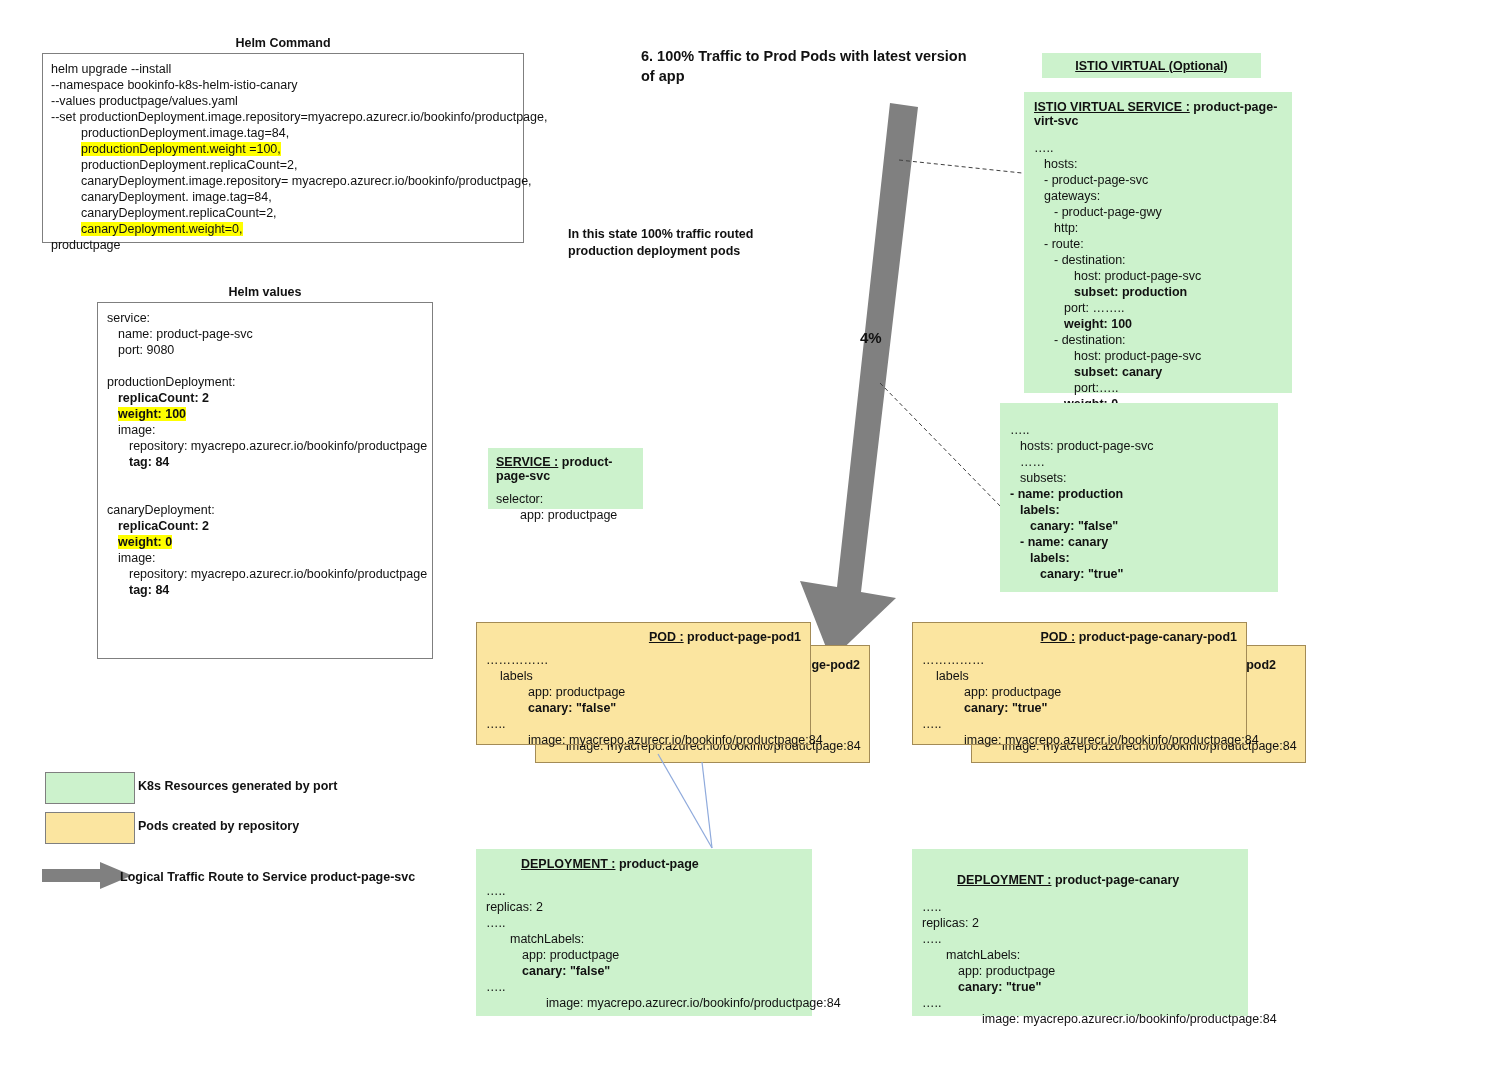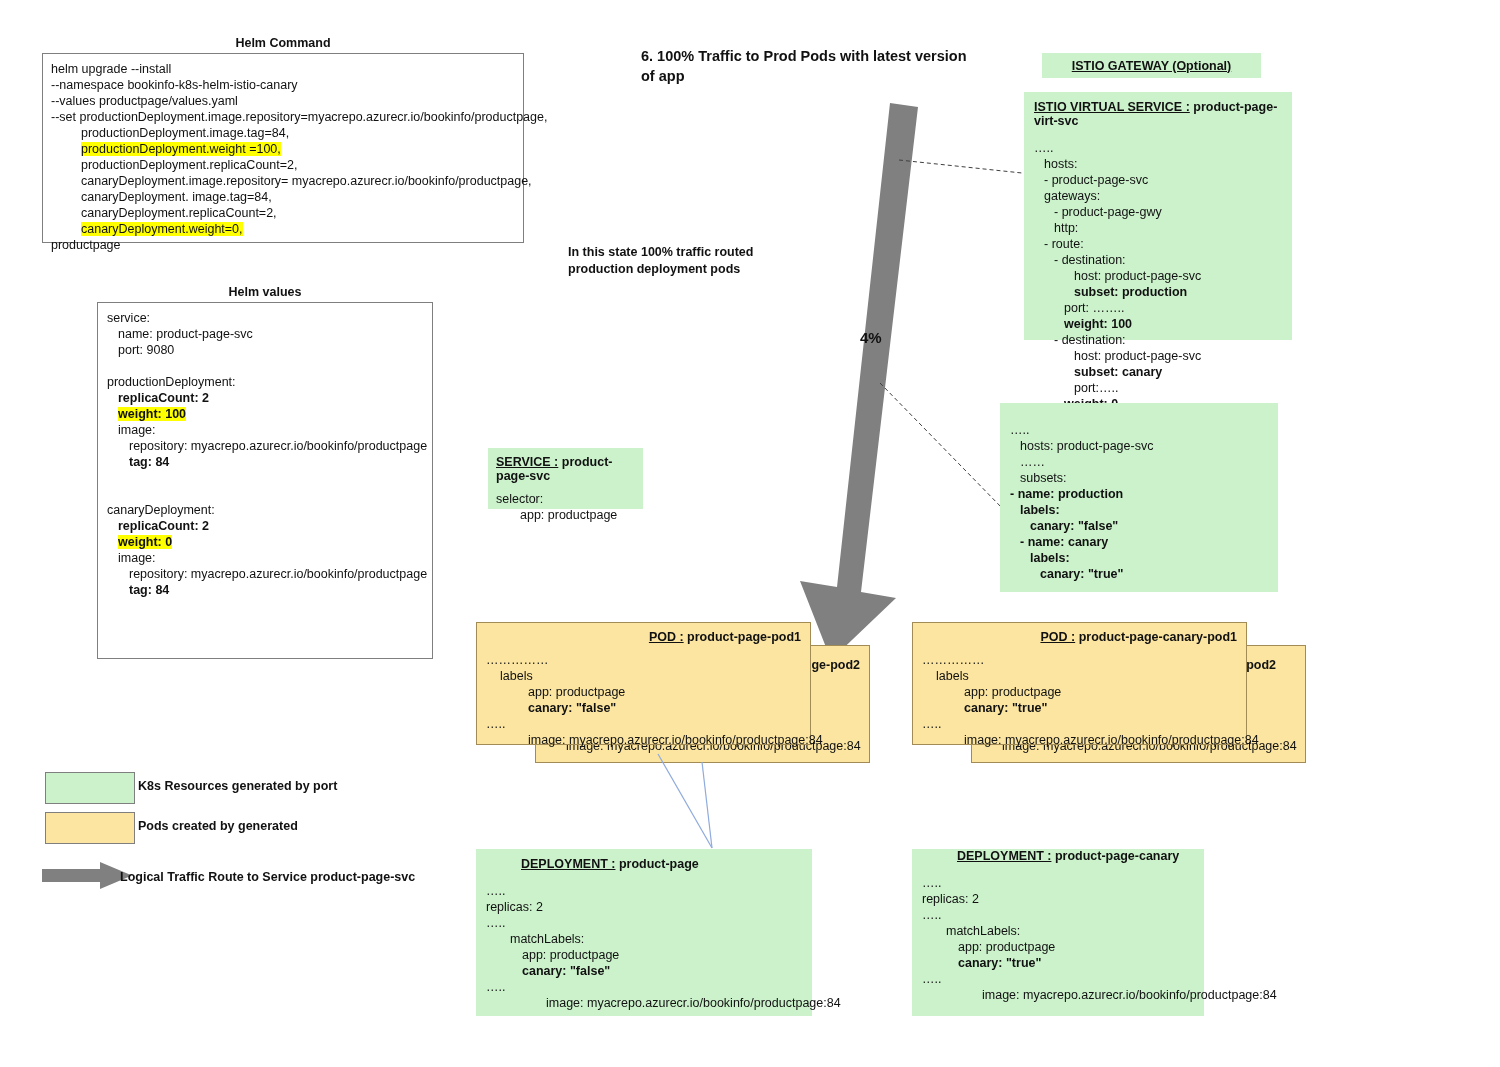--- a/index.html
+++ b/index.html
@@ -46,39 +46,39 @@
 <div class="abs" style="left:97px;top:285px;width:336px;">
   <div class="boxtitle">Helm values</div>
 </div>
 <div class="abs box wbox" style="left:97px;top:302px;width:336px;height:357px;padding:7px 9px;">
   <div class="code" id="helm-values-lines"><div style="padding-left: 0px;"><span>service:</span></div><div style="padding-left: 11px;"><span>name: product-page-svc</span></div><div style="padding-left: 11px;"><span>port: 9080</span></div><div style="padding-left: 0px;">&nbsp;</div><div style="padding-left: 0px;"><span>productionDeployment:</span></div><div style="padding-left: 11px;"><span style="font-weight: bold;">replicaCount: 2</span></div><div style="padding-left: 11px;"><span style="font-weight: bold; background: rgb(255, 255, 0);">weight: 100</span></div><div style="padding-left: 11px;"><span>image:</span></div><div style="padding-left: 22px;"><span>repository: myacrepo.azurecr.io/bookinfo/productpage</span></div><div style="padding-left: 22px;"><span style="font-weight: bold;">tag: 84</span></div><div style="padding-left: 0px;">&nbsp;</div><div style="padding-left: 0px;">&nbsp;</div><div style="padding-left: 0px;"><span>canaryDeployment:</span></div><div style="padding-left: 11px;"><span style="font-weight: bold;">replicaCount: 2</span></div><div style="padding-left: 11px;"><span style="font-weight: bold; background: rgb(255, 255, 0);">weight: 0</span></div><div style="padding-left: 11px;"><span>image:</span></div><div style="padding-left: 22px;"><span>repository: myacrepo.azurecr.io/bookinfo/productpage</span></div><div style="padding-left: 22px;"><span style="font-weight: bold;">tag: 84</span></div></div>
 </div>
 
 <div class="abs" style="left:641px;top:47px;width:330px;font-weight:bold;font-size:14.5px;line-height:1.35;">
   <span>6. 100% Traffic to Prod Pods with latest version of app</span>
 </div>
-<div class="abs" style="left:568px;top:226px;width:250px;font-weight:bold;font-size:12.5px;line-height:1.35;margin-top:18px;">
+<div class="abs" style="left:568px;top:226px;width:250px;font-weight:bold;font-size:12.5px;line-height:1.35;">
   <span>In this state 100% traffic routed production deployment pods</span>
 </div>
 
 <svg class="abs" style="left:0px;top:0px;" width="1500" height="1067">
   <polygon points="890,103 918,107 861,592 896,598 831,660 800,581 837,587" fill="#808080"></polygon>
 </svg>
 <div class="abs bold" style="left:860px;top:329px;font-size:15px;">4%</div>
 
 <svg class="abs" style="left:0px;top:0px;" width="1500" height="1067">
   <line x1="899" y1="160" x2="1022" y2="173" stroke="#3f3f3f" stroke-width="1" stroke-dasharray="4,3"></line>
   <line x1="880" y1="383" x2="1004" y2="510" stroke="#3f3f3f" stroke-width="1" stroke-dasharray="4,3"></line>
 </svg>
 
 <div class="abs box green" style="left:1042px;top:53px;width:219px;height:25px;display:flex;align-items:center;justify-content:center;">
-  <span class="hdr ul">ISTIO GATEWAY (Optional)</span>
+  <span class="hdr ul">ISTIO VIRTUAL (Optional)</span>
 </div>
 
-<div class="abs box green" style="left:1024px;top:92px;width:268px;height:248px;padding:8px 10px;">
+<div class="abs box green" style="left:1024px;top:92px;width:268px;height:301px;padding:8px 10px;">
   <div class="hdr">
     <span class="ul">ISTIO VIRTUAL SERVICE :</span><span> product-page-virt-svc</span>
   </div>
   <div class="code" id="vs-lines" style="margin-top:12px;"><div style="padding-left: 0px;"><span>…..</span></div><div style="padding-left: 10px;"><span>hosts:</span></div><div style="padding-left: 10px;"><span>- product-page-svc</span></div><div style="padding-left: 10px;"><span>gateways:</span></div><div style="padding-left: 20px;"><span>- product-page-gwy</span></div><div style="padding-left: 20px;"><span>http:</span></div><div style="padding-left: 10px;"><span>- route:</span></div><div style="padding-left: 20px;"><span>- destination:</span></div><div style="padding-left: 40px;"><span>host: product-page-svc</span></div><div style="padding-left: 40px;"><span style="font-weight: bold;">subset: production</span></div><div style="padding-left: 30px;"><span>port: ……..</span></div><div style="padding-left: 30px;"><span style="font-weight: bold;">weight: 100</span></div><div style="padding-left: 20px;"><span>- destination:</span></div><div style="padding-left: 40px;"><span>host: product-page-svc</span></div><div style="padding-left: 40px;"><span style="font-weight: bold;">subset: canary</span></div><div style="padding-left: 40px;"><span>port:…..</span></div><div style="padding-left: 30px;"><span style="font-weight: bold;">weight: 0</span></div></div>
 </div>
 
 <div class="abs box green" style="left:1000px;top:403px;width:278px;height:189px;padding:8px 10px;">
   <div class="code" id="dr-lines" style="margin-top:11px;"><div style="padding-left: 0px;"><span>…..</span></div><div style="padding-left: 10px;"><span>hosts: product-page-svc</span></div><div style="padding-left: 10px;"><span>……</span></div><div style="padding-left: 10px;"><span>subsets:</span></div><div style="padding-left: 0px;"><span style="font-weight: bold;">- name: production</span></div><div style="padding-left: 10px;"><span style="font-weight: bold;">labels:</span></div><div style="padding-left: 20px;"><span style="font-weight: bold;">canary: "false"</span></div><div style="padding-left: 10px;"><span style="font-weight: bold;">- name: canary</span></div><div style="padding-left: 20px;"><span style="font-weight: bold;">labels:</span></div><div style="padding-left: 30px;"><span style="font-weight: bold;">canary: "true"</span></div></div>
 </div>
 
@@ -117,29 +117,29 @@
   <line x1="702" y1="762" x2="712" y2="848" stroke="#8faadc" stroke-width="1.2"></line>
 </svg>
 
 <div class="abs box green" style="left:476px;top:849px;width:336px;height:167px;padding:8px 10px;">
   <div class="hdr" style="padding-left:35px;">
     <span class="ul">DEPLOYMENT :</span><span> product-page</span>
   </div>
   <div class="code" id="dep0-lines" style="margin-top:12px;"><div style="padding-left: 0px;"><span>…..</span></div><div style="padding-left: 0px;"><span>replicas: 2</span></div><div style="padding-left: 0px;"><span>…..</span></div><div style="padding-left: 24px;"><span>matchLabels:</span></div><div style="padding-left: 36px;"><span>app: productpage</span></div><div style="padding-left: 36px;"><span style="font-weight: bold;">canary: "false"</span></div><div style="padding-left: 0px;"><span>…..</span></div><div style="padding-left: 60px;"><span>image: myacrepo.azurecr.io/bookinfo/productpage:84</span></div></div>
 </div>
 
-<div class="abs box green" style="left:912px;top:849px;width:292px;height:167px;padding:0 10px;">
+<div class="abs box green" style="left:912px;top:849px;width:336px;height:167px;padding:24px 10px;">
   <div class="hdr" style="padding-left:35px;">
     <span class="ul">DEPLOYMENT :</span><span> product-page-canary</span>
   </div>
   <div class="code" id="dep1-lines" style="margin-top:12px;"><div style="padding-left: 0px;"><span>…..</span></div><div style="padding-left: 0px;"><span>replicas: 2</span></div><div style="padding-left: 0px;"><span>…..</span></div><div style="padding-left: 24px;"><span>matchLabels:</span></div><div style="padding-left: 36px;"><span>app: productpage</span></div><div style="padding-left: 36px;"><span style="font-weight: bold;">canary: "true"</span></div><div style="padding-left: 0px;"><span>…..</span></div><div style="padding-left: 60px;"><span>image: myacrepo.azurecr.io/bookinfo/productpage:84</span></div></div>
 </div>
 
 <div class="abs sw green" style="left:45px;top:772px;"></div>
 <div class="abs legtext" style="left:138px;top:779px;">K8s Resources generated by port</div>
 
 <div class="abs sw yellow" style="left:45px;top:812px;border:1px solid #7f7f7f;"></div>
-<div class="abs legtext" style="left:138px;top:819px;">Pods created by generated</div>
+<div class="abs legtext" style="left:138px;top:819px;">Pods created by repository</div>
 
 <svg class="abs" style="left:40px;top:860px;" width="100" height="34">
   <polygon points="2,9 60,9 60,2 92,15.5 60,29 60,22 2,22" fill="#808080"></polygon>
 </svg>
 <div class="abs legtext" style="left:120px;top:870px;">Logical Traffic Route to Service product-page-svc</div>
 
 </body></html>

